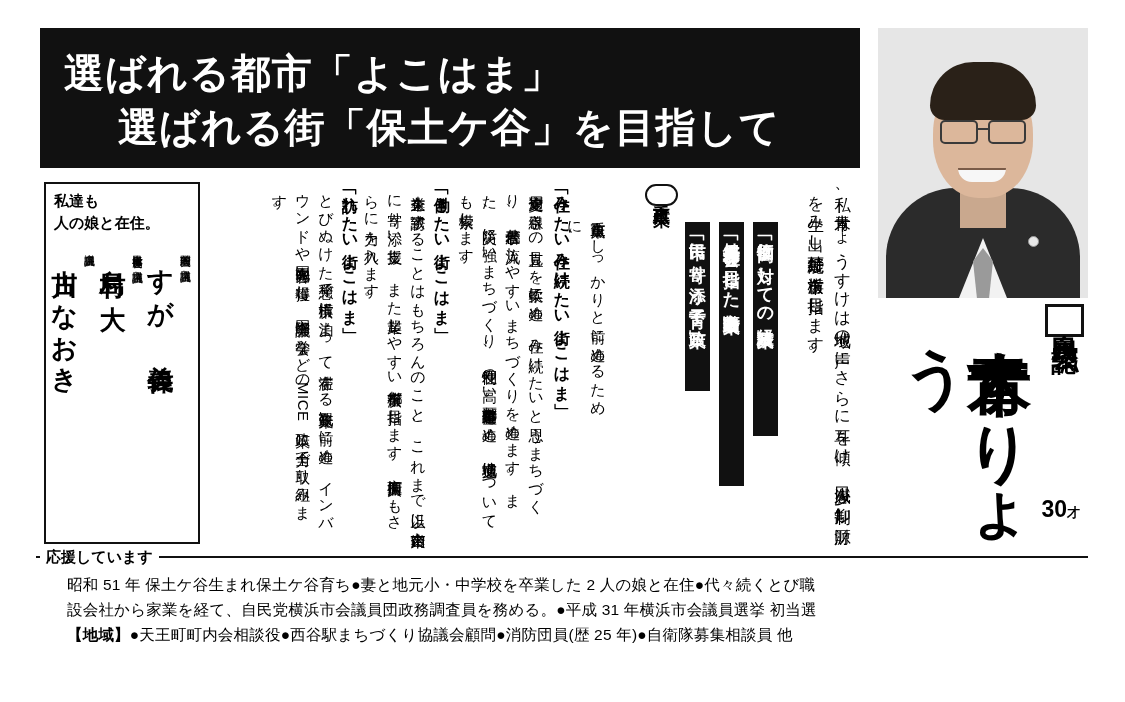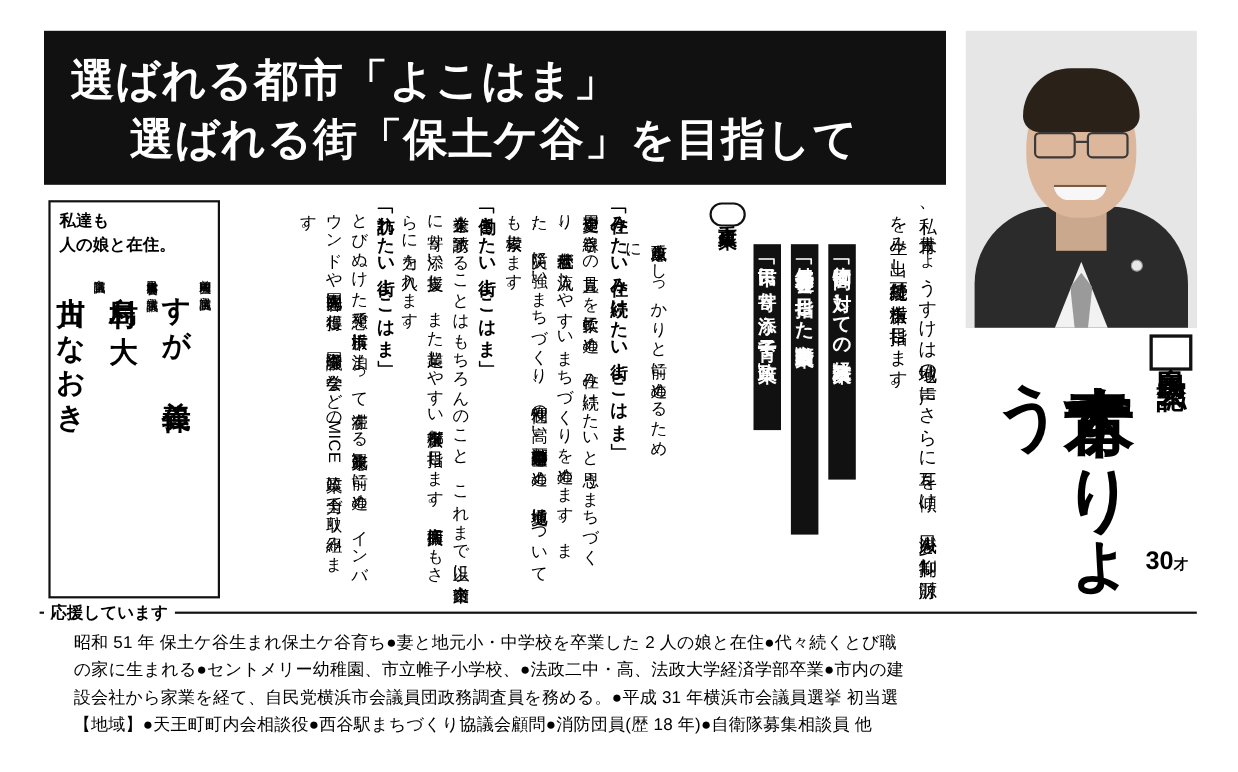--- a/index.html
+++ b/index.html
@@ -152,21 +152,21 @@
   .profile{position:absolute;left:36px;top:548px;width:1056px;}
   .profile .ptitle{
     position:absolute;left:4px;top:0px;background:#fff;padding:0 6px;
     font-size:15px;font-weight:bold;
   }
   .profile .pbody{
     position:absolute;left:4px;top:24px;width:1040px;
     font-size:15.5px;line-height:1.62;letter-spacing:0.2px;margin-left:27px;
   }
   .profile .pbody div{white-space:nowrap;}
-  .profile .pbody .area .lbl{font-weight:normal;}
+  .profile .pbody .area .lbl{font-weight:bold;}
 </style>
 </head>
 <body>
 
 <div class="page">
 
   <div class="banner">
     <div class="line l1">選ばれる都市「よこはま」</div>
     <div class="line l2">選ばれる街「保土ケ谷」を目指して</div>
   </div>
@@ -259,21 +259,20 @@
       </div>
 
     </div>
   </div>
 
   <div class="divider"></div>
   <div class="profile">
     <div class="ptitle">応援しています</div>
     <div class="pbody">
       <div>昭和 51 年 保土ケ谷生まれ保土ケ谷育ち●妻と地元小・中学校を卒業した 2 人の娘と在住●代々続くとび職</div>
-      <div>の家に生まれる●セントメリー幼稚園、市立帷子小学校、●法政二中・高、法政大学経済学部卒業●市内の建</div>
       <div>設会社から家業を経て、自民党横浜市会議員団政務調査員を務める。●平成 31 年横浜市会議員選挙 初当選</div>
       <div class="area">
-        <span class="lbl">【地域】</span><span>●天王町町内会相談役●西谷駅まちづくり協議会顧問●消防団員(歴 18 年)●自衛隊募集相談員 他</span>
+        <span class="lbl">【地域】</span><span>●天王町町内会相談役●西谷駅まちづくり協議会顧問●消防団員(歴 25 年)●自衛隊募集相談員 他</span>
       </div>
     </div>
   </div>
 
 </div>
 
 </body></html>

